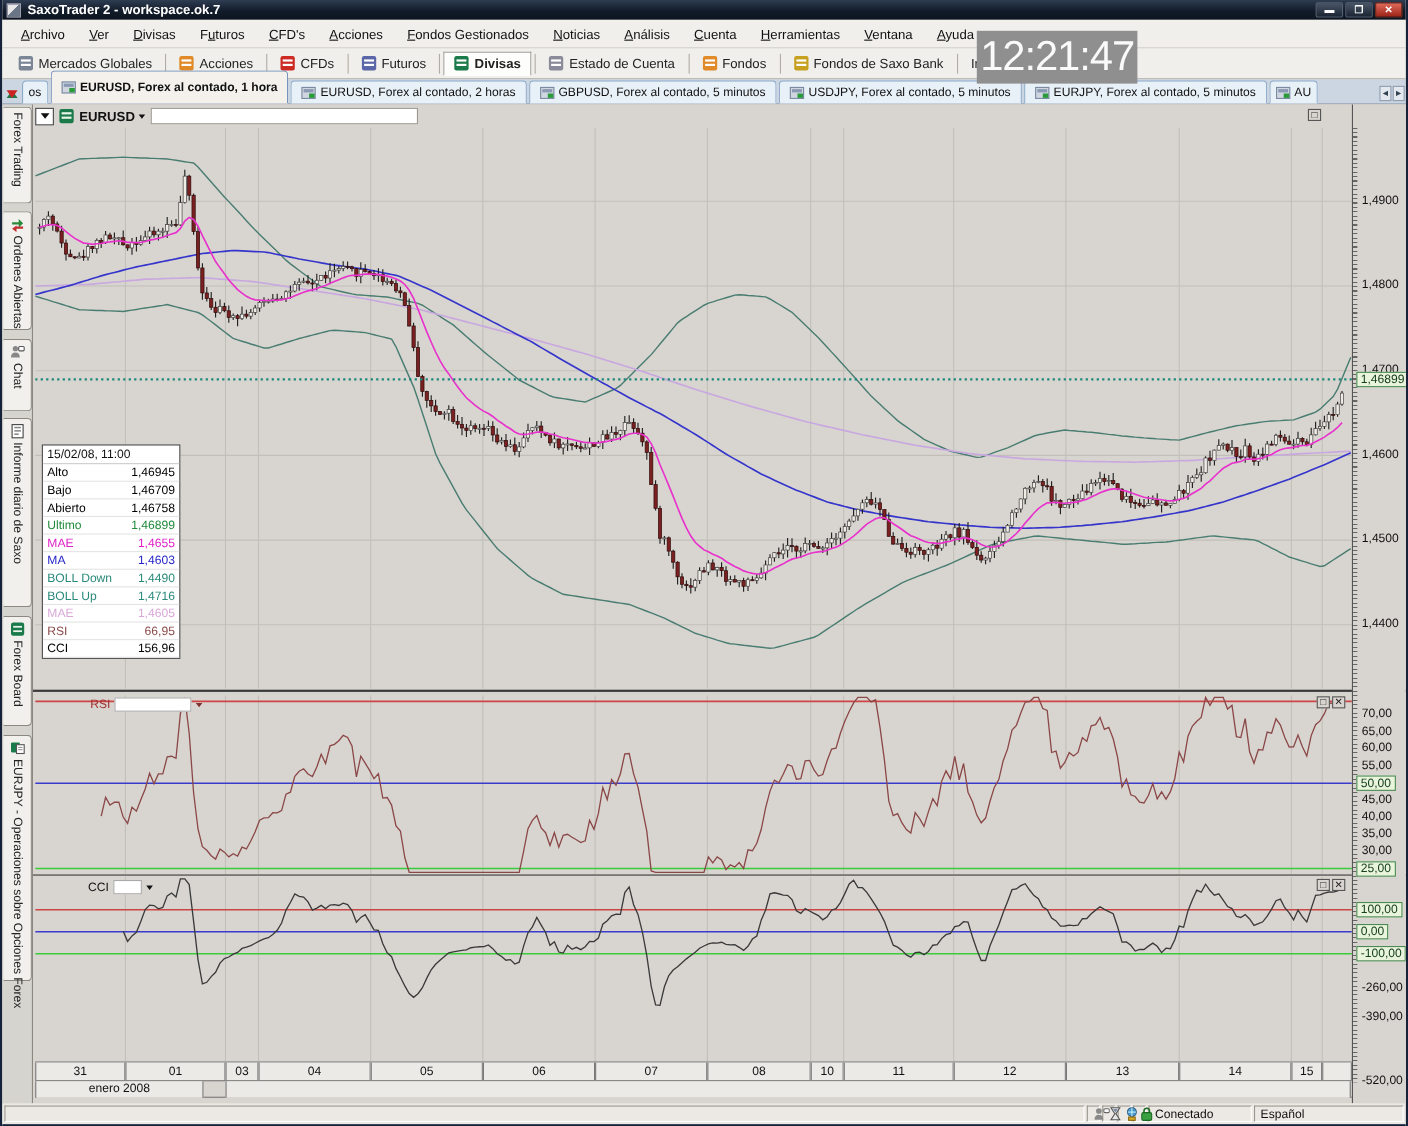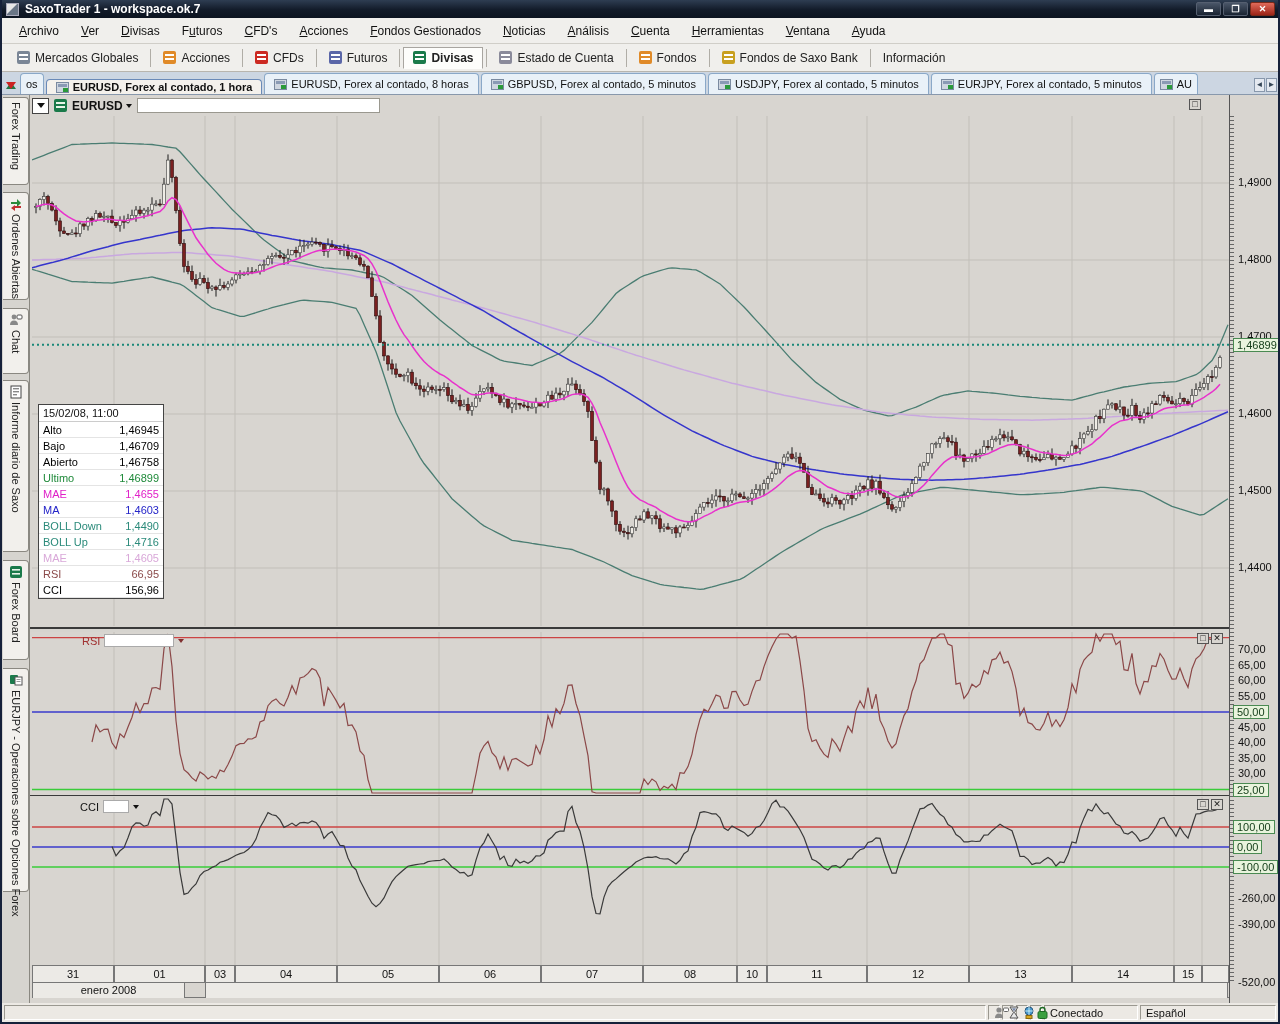--- a/index.html
+++ b/index.html
@@ -31,21 +31,21 @@
   .clock{position:absolute;left:886px;top:28px;width:146px;height:48px;background:#8f8f8f;color:#fafafa;
     font-size:38px;display:flex;align-items:center;justify-content:center;letter-spacing:-1px;z-index:40;}
   
   .tabstrip{position:absolute;left:0;top:72px;width:100%;height:23px;background:#ccd6e2;display:flex;align-items:flex-end;
     font-size:11px;color:#111;border-bottom:1px solid #8898ac;}
   .sorticon{width:14px;height:18px;margin:0 2px 1px 2px;position:relative;}
   .sorticon:before{content:"";position:absolute;left:2px;top:2px;border:5px solid transparent;border-bottom:7px solid #274;}
   .sorticon:after{content:"";position:absolute;left:2px;bottom:-1px;border:5px solid transparent;border-top:7px solid #c22;}
   .tab{display:flex;align-items:center;gap:4px;height:21px;padding:0 9px;border:1px solid #8aa8c8;border-bottom:none;
     border-radius:4px 4px 0 0;background:#e9f1f8;margin-right:2px;white-space:nowrap;overflow:hidden;}
-  .tab.active{background:#f4f1ec;font-weight:bold;border-color:#6a8ab8;height:15px;}
+  .tab.active{background:#f4f1ec;font-weight:bold;border-color:#6a8ab8;height:30px;}
   .tab.partial{padding:0 5px;}
   .tab-ico{width:13px;height:11px;border:1px solid #7a8aa0;background:#cfd6e0;position:relative;flex:0 0 auto;}
   .tab-ico:before{content:"";position:absolute;left:1px;top:1px;right:1px;height:3px;background:#8a9ab4;}
   .tab-ico:after{content:"";position:absolute;right:0px;bottom:0px;width:5px;height:4px;background:#2a9a3a;}
   .tscroll{display:flex;gap:1px;margin:0 1px 2px auto;}
   .tsb{width:11px;height:14px;border:1px solid #8898ac;background:#e4e9f0;font-size:8px;line-height:12px;text-align:center;color:#345;}
   
   .sidebar{position:absolute;left:0;top:95px;width:28px;height:908px;background:#d6d4cf;border-right:1px solid #8a8881;}
   .side-tab{position:absolute;left:1px;width:26px;background:#f2f0ec;border:1px solid #8a8881;border-left:none;
     border-radius:0 4px 4px 0;display:flex;flex-direction:column;align-items:center;padding-top:4px;gap:3px;}
@@ -87,21 +87,21 @@
   .scell{height:15px;border:1px solid;border-color:#9a9890 #fff #fff #9a9890;display:flex;align-items:center;padding:0 5px;gap:4px;}
   .bottomedge{position:absolute;left:0;top:1022px;width:100%;height:2px;background:#16213a;}
 </style>
 </head>
 <body>
 
 <div id="win">
 
   <div class="titlebar">
     <div class="app-ico"></div>
-    <span>SaxoTrader 1 - workspace.ok.7</span>
+    <span>SaxoTrader 2 - workspace.ok.7</span>
     <div class="wbtns">
       <div class="wbtn">▬</div>
       <div class="wbtn">❐</div>
       <div class="wbtn close">✕</div>
     </div>
   </div>
 
   <div class="menubar" id="menubar">
       <div class="menu-item"><u>A</u>rchivo</div>
       <div class="menu-item"><u>V</u>er</div>
@@ -157,31 +157,32 @@
       <div class="tbtn">
         <div class="tb-ico striped" style="background: rgb(200, 160, 32);"></div>
         <span>Fondos de Saxo Bank</span>
       </div>
       <div class="tsep"></div>
       <div class="tbtn">
         <span>Información</span>
       </div>
     </div>
 
+  <div class="clock">12:21:47</div>
 
   <div class="tabstrip" id="tabstrip">
       <div class="sorticon"></div>
       <div class="tab partial">os</div>
       <div class="tab active">
         <div class="tab-ico"></div>
         <span>EURUSD, Forex al contado, 1 hora</span>
       </div>
       <div class="tab">
         <div class="tab-ico"></div>
-        <span>EURUSD, Forex al contado, 8 horas</span>
+        <span>EURUSD, Forex al contado, 2 horas</span>
       </div>
       <div class="tab">
         <div class="tab-ico"></div>
         <span>GBPUSD, Forex al contado, 5 minutos</span>
       </div>
       <div class="tab">
         <div class="tab-ico"></div>
         <span>USDJPY, Forex al contado, 5 minutos</span>
       </div>
       <div class="tab">

